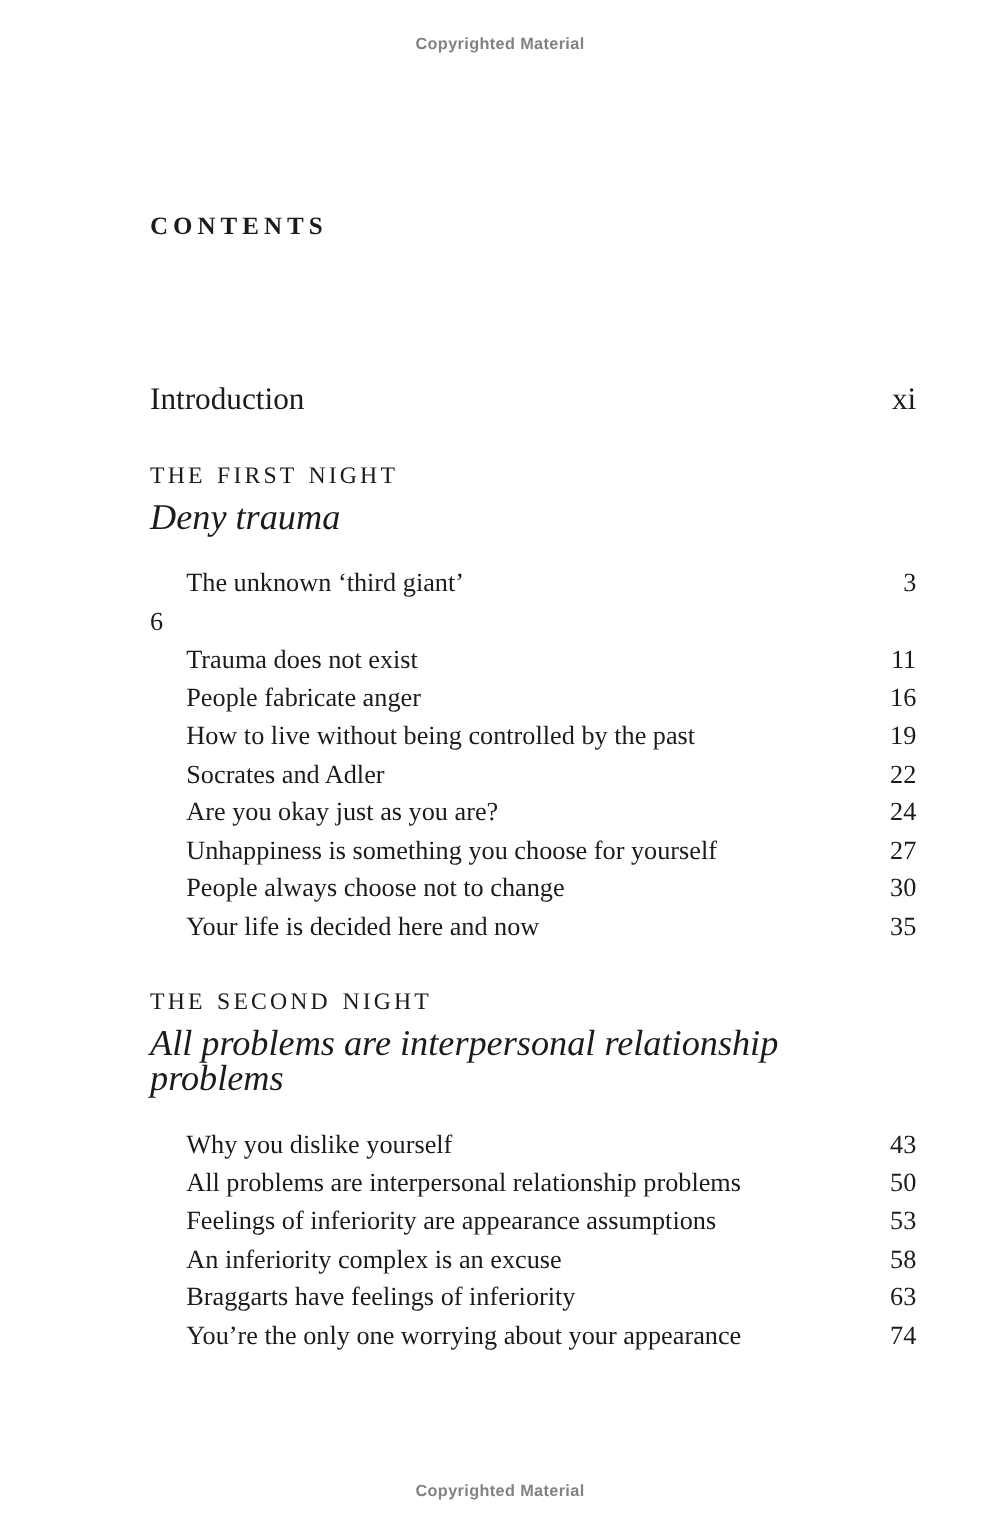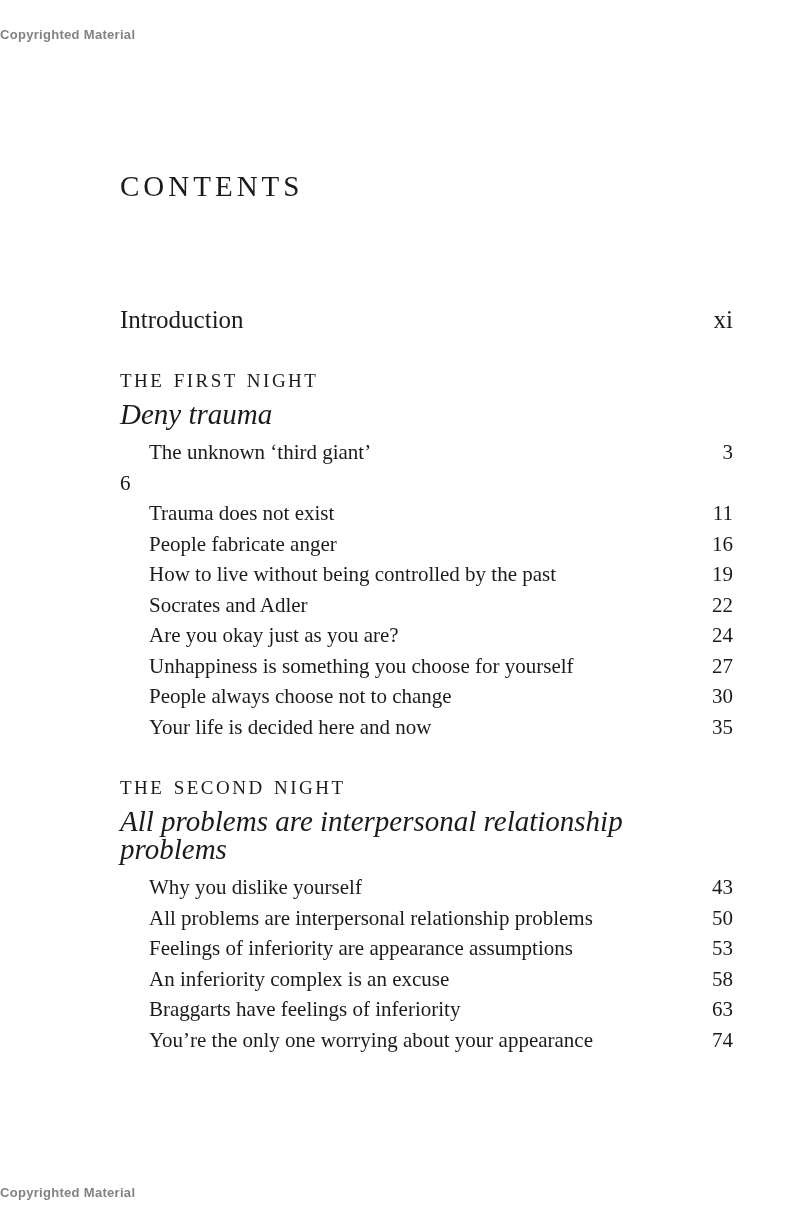--- a/index.html
+++ b/index.html
@@ -6,30 +6,31 @@
   body {
     width: 800px; height: 1230px;
     background: #ffffff;
     position: relative;
     font-family: "Liberation Serif", "DejaVu Serif", serif;
     color: #1b1b1b;
     overflow: hidden;
   }
   .copyright {
     position: absolute; left: 0; width: 800px;
+    text-align: center;
     font-family: "Liberation Sans", "DejaVu Sans", sans-serif;
     font-size: 13px; font-weight: bold;
     color: #828282; letter-spacing: 0.3px;
   }
   .copyright.top { top: 27px; }
   .copyright.bottom { top: 1185px; }
   .contents-title {
     position: absolute; top: 170px; left: 120px;
     margin: 0;
-    font-size: 29px; font-weight: 400;
+    font-size: 20px; font-weight: 700;
     letter-spacing: 4px;
   }
   .toc {
     position: absolute; top: 305px; left: 120px;
     width: 613px;
   }
   .front-row {
     display: flex; justify-content: space-between;
     font-size: 25px; line-height: 30px;
   }
@@ -37,21 +38,21 @@
     margin: 34px 0 0 0;
     font-size: 19px; font-weight: 400;
     letter-spacing: 2.5px; word-spacing: 2px;
     line-height: 24px;
   }
   .section-subtitle {
     margin: 7px 0 0 0;
     font-style: italic;
     font-size: 29px; line-height: 28px;
   }
-  .entries { margin-top: 9px; }
+  .entries { margin-top: 23px; }
   .entry {
     display: flex; justify-content: space-between;
     font-size: 21px; line-height: 30.5px;
   }
   .entry-title { padding-left: 29px; }
   .entry-page { text-align: right; }
 </style>
 </head>
 <body>
 

